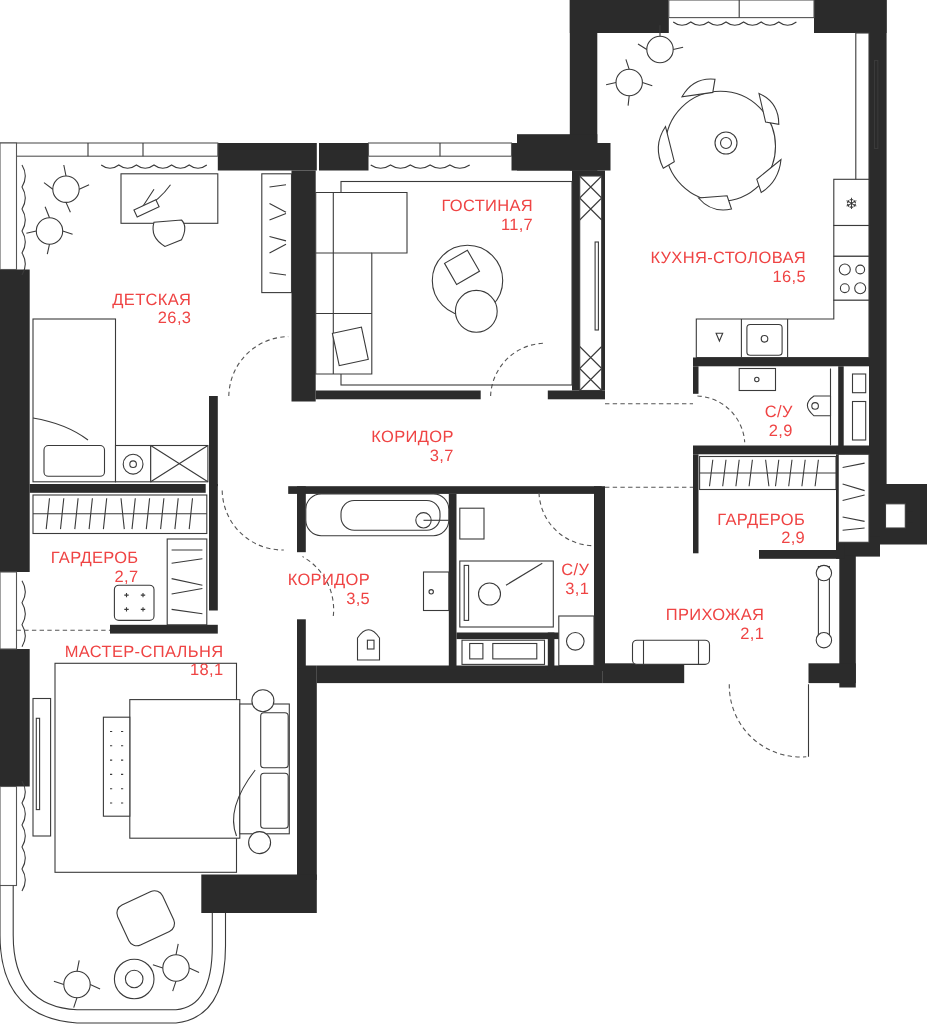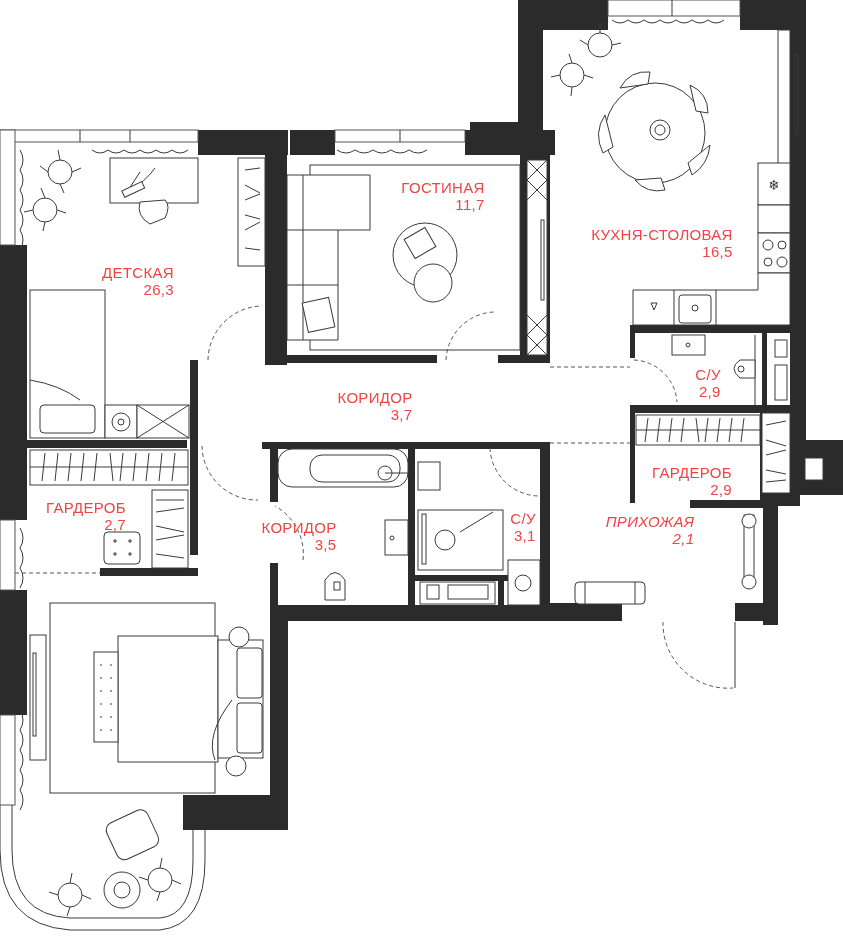--- a/index.html
+++ b/index.html
@@ -287,17 +287,21 @@
   <span>2,7</span>
 </div>
 <div class="label" style="left:299px;top:519px;">
   <span>КОРИДОР</span>
   <span>3,5</span>
 </div>
 <div class="label" style="left:523px;top:510px;">
   <span>С/У</span>
   <span>3,1</span>
 </div>
-<div class="label" style="left:650px;top:513px;font-style:italic;">
+<div class="label" style="left:650px;top:551px;">
   <span>ПРИХОЖАЯ</span>
   <span>2,1</span>
 </div>
+<div class="label" style="left:131px;top:584px;">
+  <span>МАСТЕР-СПАЛЬНЯ</span>
+  <span>18,1</span>
+</div>
 </div>
 
 </body></html>

